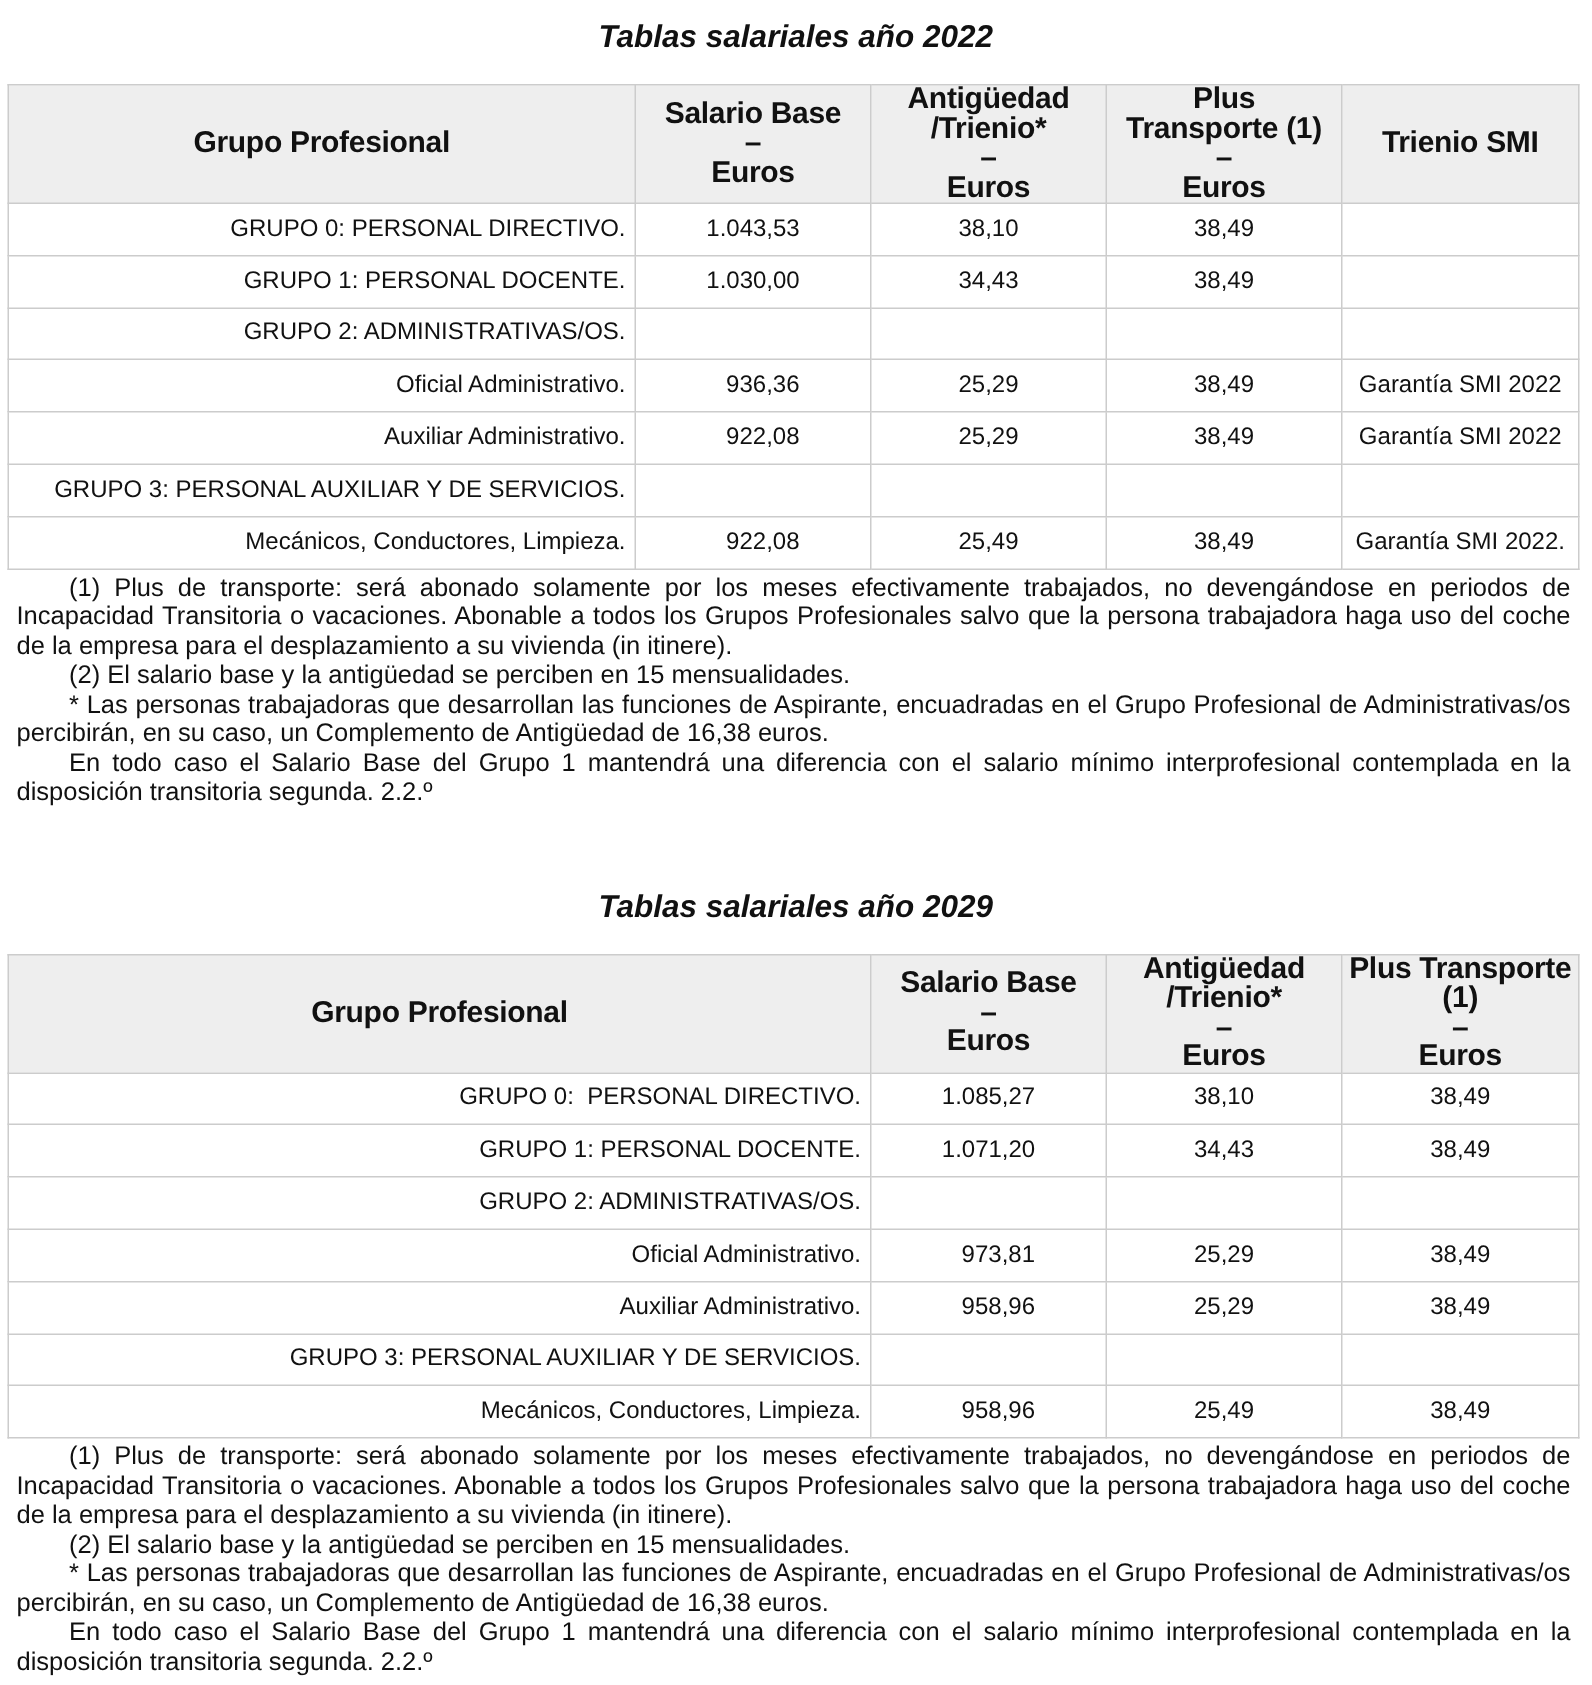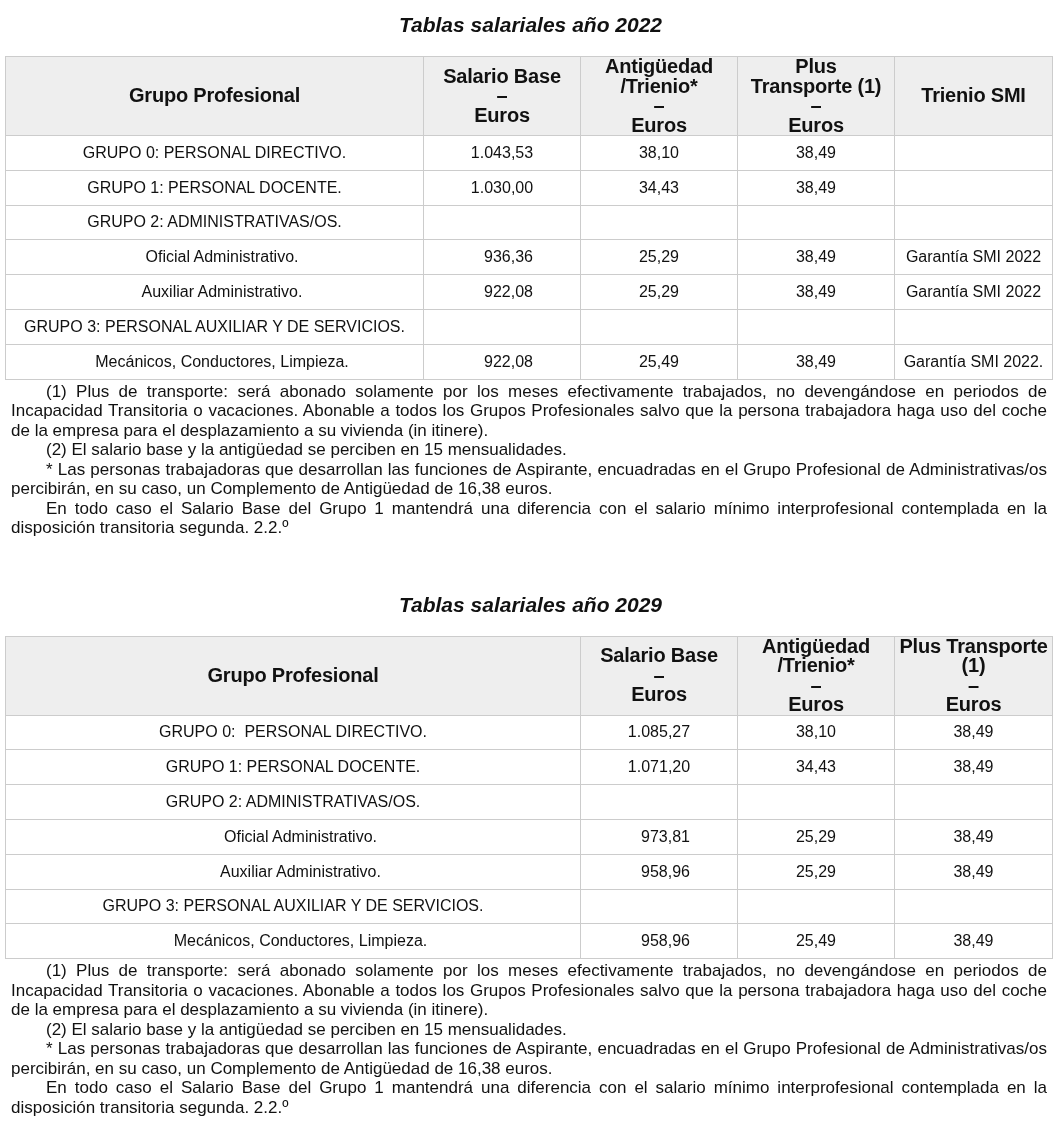--- a/index.html
+++ b/index.html
@@ -38,21 +38,21 @@
     line-height: 19.5px;
     height: 76px;
     padding: 0 4px;
     letter-spacing: -0.2px;
   }
   table.salary td {
     height: 33.8px;
     padding: 0 6px;
     vertical-align: middle;
   }
-  td.label { text-align: center; }
+  td.label { text-align: right; }
   td.label.sub { padding-left: 21px; }
   td.num { text-align: center; }
   td.num.right-ish { text-align: right; padding-right: 47px; }
   td.garantia { text-align: center; }
   .notes {
     margin: 0;
     padding: 2px 14px 0 11px;
     font-size: 17px;
     line-height: 19.5px;
     text-align: justify;

